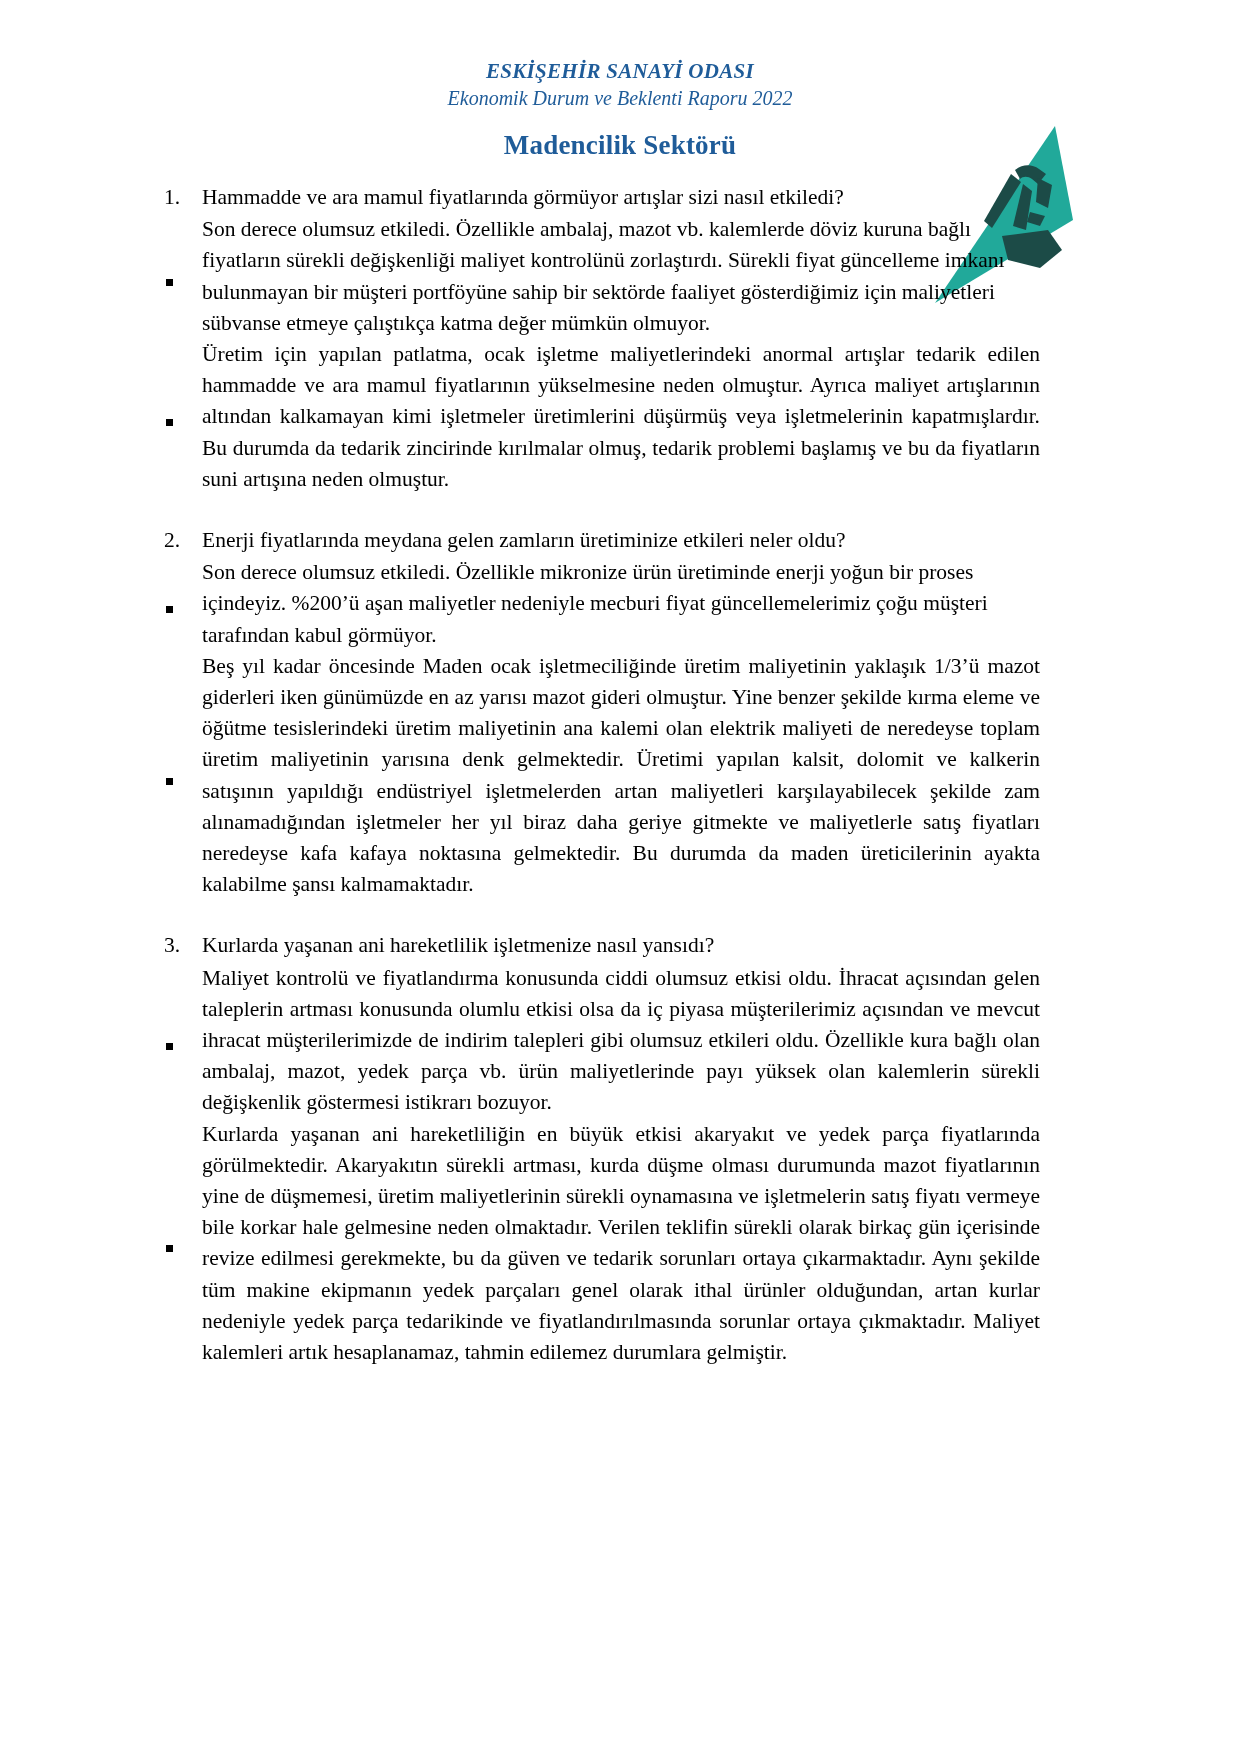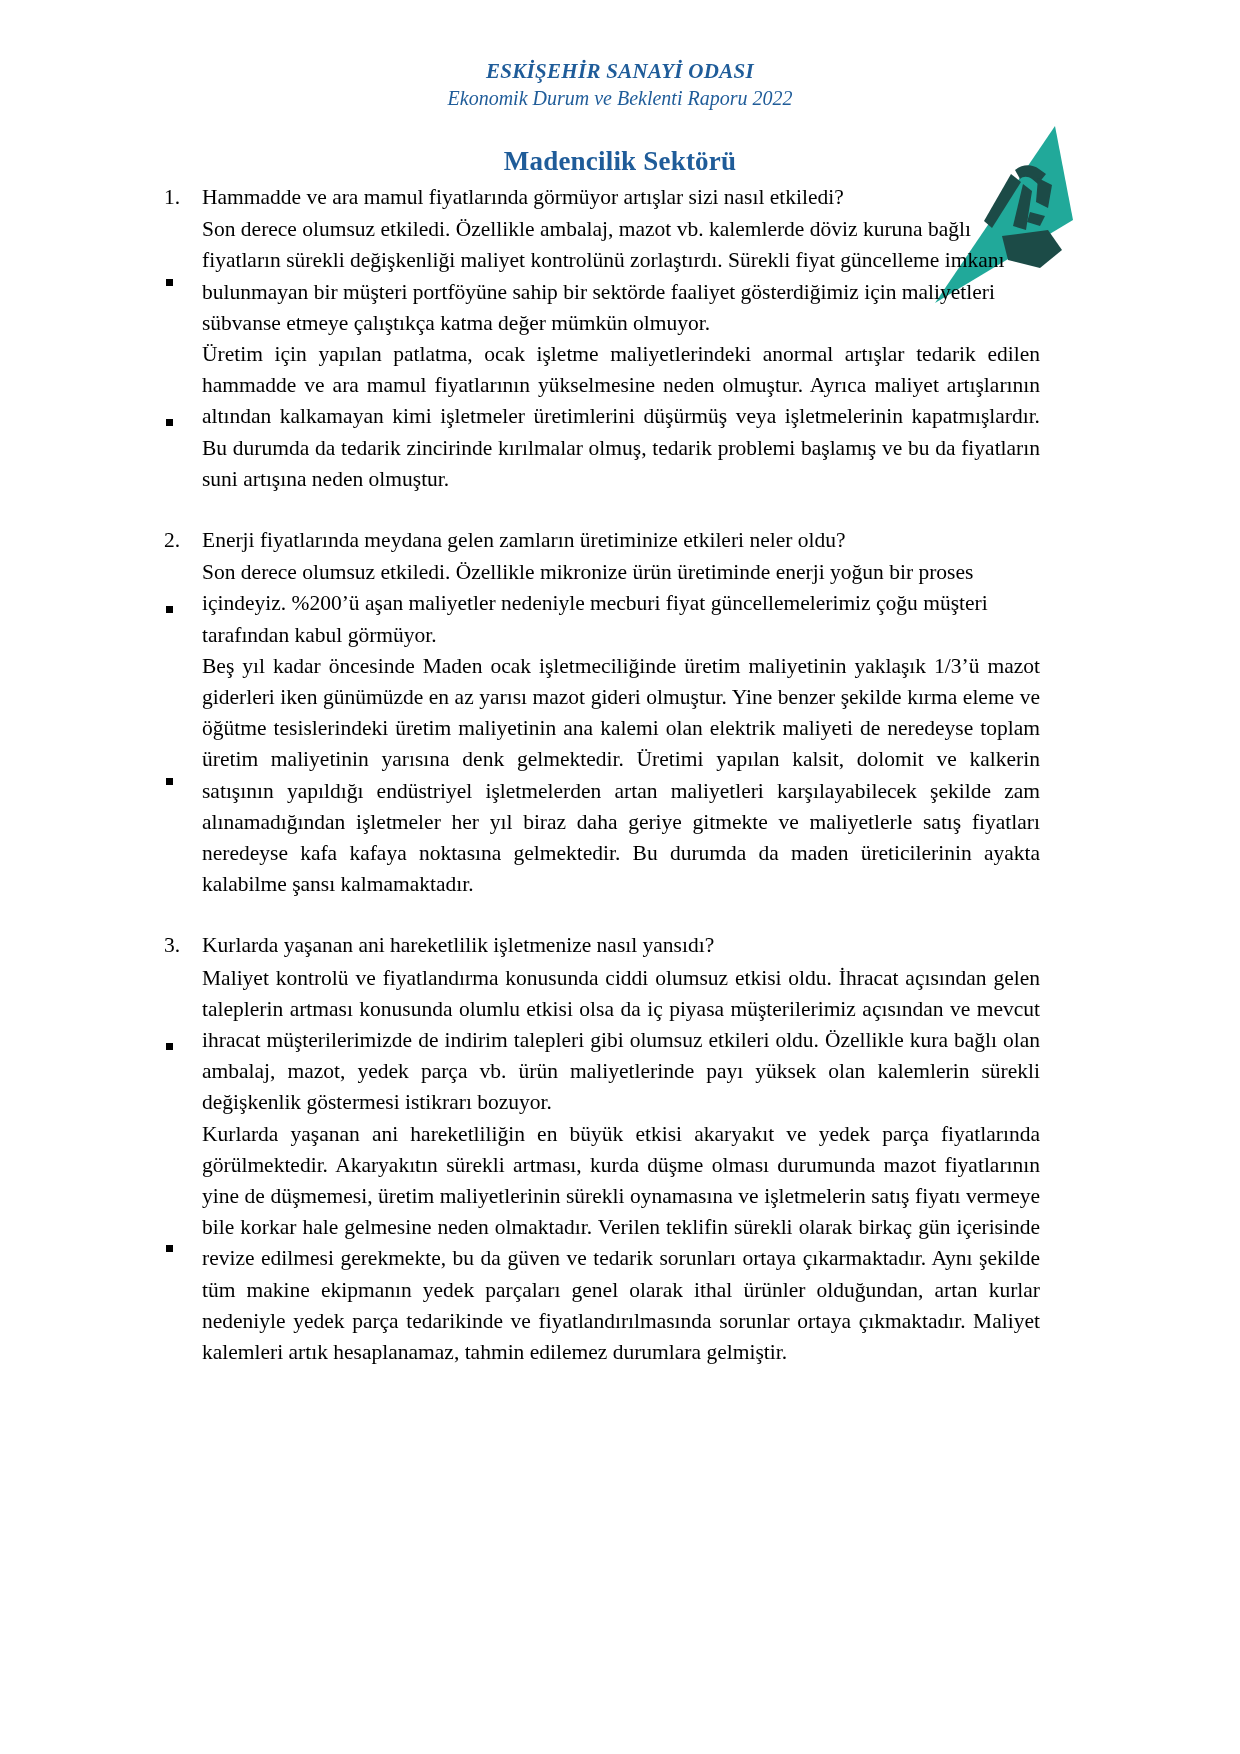--- a/index.html
+++ b/index.html
@@ -48,21 +48,20 @@
   .section-title {
     position: absolute;
     top: 130px;
     left: 0;
     width: 1240px;
     text-align: center;
     font-weight: bold;
     font-size: 27px;
     color: #1F5C99;
     letter-spacing: 0.2px;
-    margin-top: 16px;
   }
 
   
   .logo {
     position: absolute;
     top: 108px;
     left: 880px;
     width: 195px;
     height: 195px;
     pointer-events: none;

